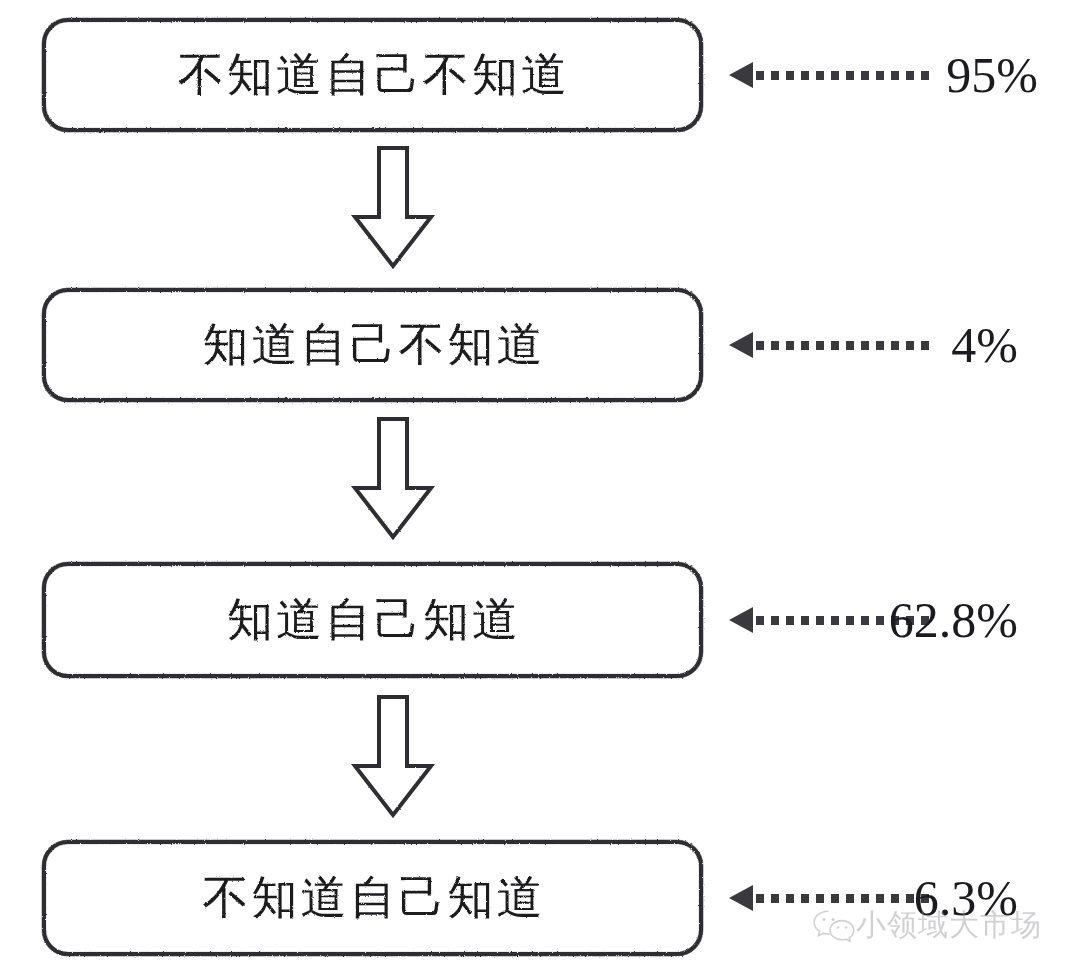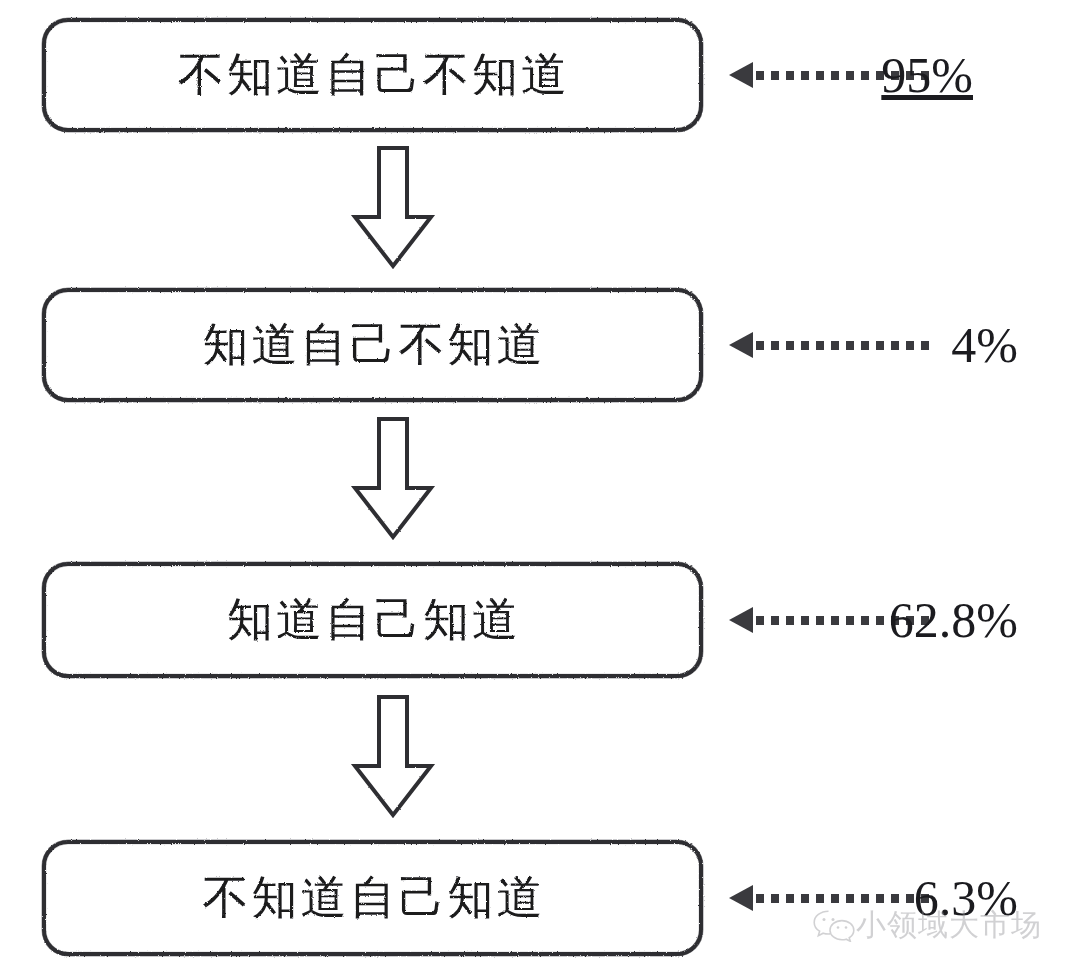--- a/index.html
+++ b/index.html
@@ -172,21 +172,21 @@
           <i></i>
           <i></i>
           <i></i>
           <i></i>
           <i></i>
           <i></i>
           <i></i>
         </span>
     </div>
 
-    <div class="percent" style="left:783px; top:50px;text-decoration:underline;">95%</div>
+    <div class="percent" style="left:848px; top:50px;">95%</div>
   </section>
 
   <div class="flow-arrow" style="top:145px; height:125px;">
     <svg viewBox="0 0 100 125" preserveAspectRatio="none" aria-hidden="true" filter="url(#roughen-arrow)">
       <polygon points="36,3 64,3 64,72 88,72 50,121 12,72 36,72" fill="#ffffff" stroke="#2f2f33" stroke-width="4" stroke-linejoin="miter"></polygon>
     </svg>
   </div>
 
   <section class="stage-row" style="top:270px">
     <div class="stage-box" style="top:18px; height:114px;">

